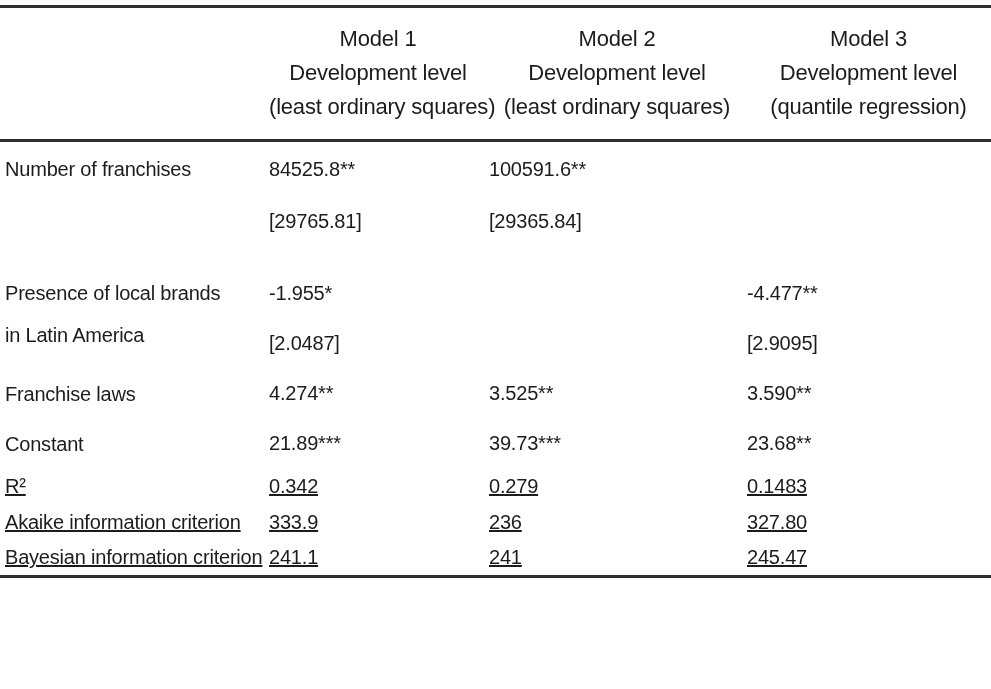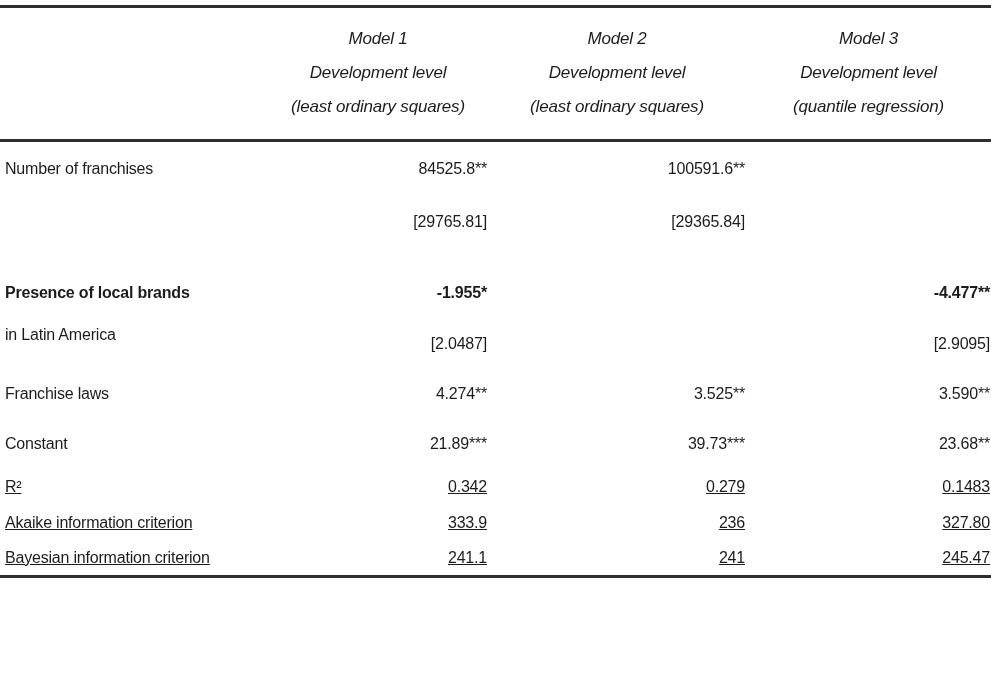--- a/index.html
+++ b/index.html
@@ -33,45 +33,44 @@
 
   thead th {
     height: 134px;
     vertical-align: top;
     padding-top: 14px;
     border-bottom: 3px solid #2e2e2e;
     font-weight: normal;
     text-align: center;
   }
   .m-title, .m-sub, .m-method {
-    font-style: italic;
-    font-size: 17px;
+    font-size: 22px;
     line-height: 34px;
     letter-spacing: -0.2px;
     white-space: nowrap;
   }
 
   td {
-    font-size: 16px;
+    font-size: 20px;
     letter-spacing: -0.2px;
     vertical-align: middle;
   }
   td.label {
     text-align: left;
     padding-left: 5px;
   }
   td.label div { line-height: 24px; white-space: nowrap; }
   td.val {
-    text-align: right;
+    text-align: left;
     white-space: nowrap;
   }
 
   tr.coef-row td { height: 50px; }
   tr.g1 td       { height: 56px; }
-  tr.g2 td       { height: 72px; padding-top: 22px; font-weight: bold; }
+  tr.g2 td       { height: 72px; padding-top: 22px; }
   tr.se-row td   { height: 50px; }
   tr.se-row td.label { vertical-align: top; padding-top: 4px; }
   tr.stat-row td { height: 36px; text-decoration: underline; }
 </style>
 </head>
 <body>
 
 <div class="page">
   <table class="regression">
     <colgroup>

